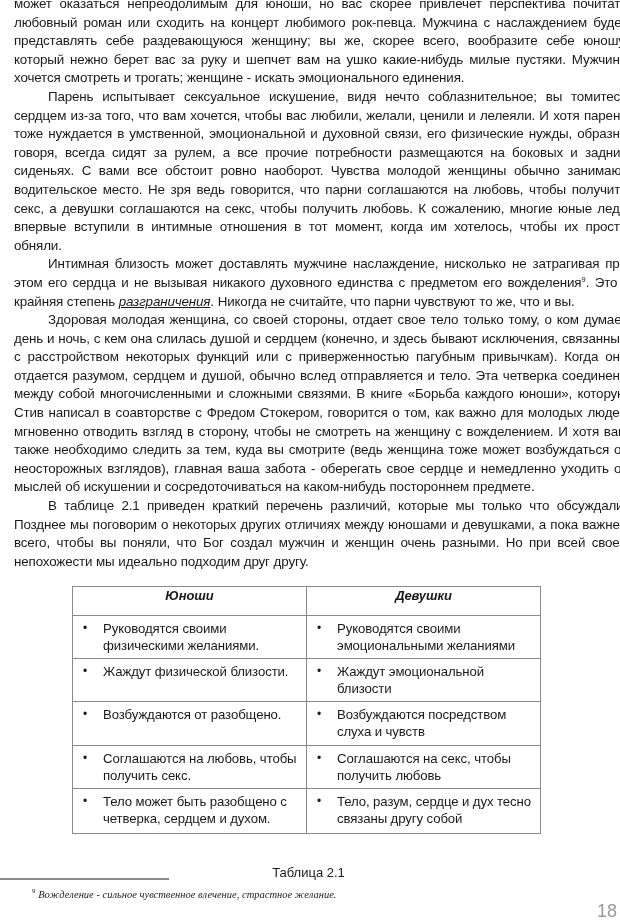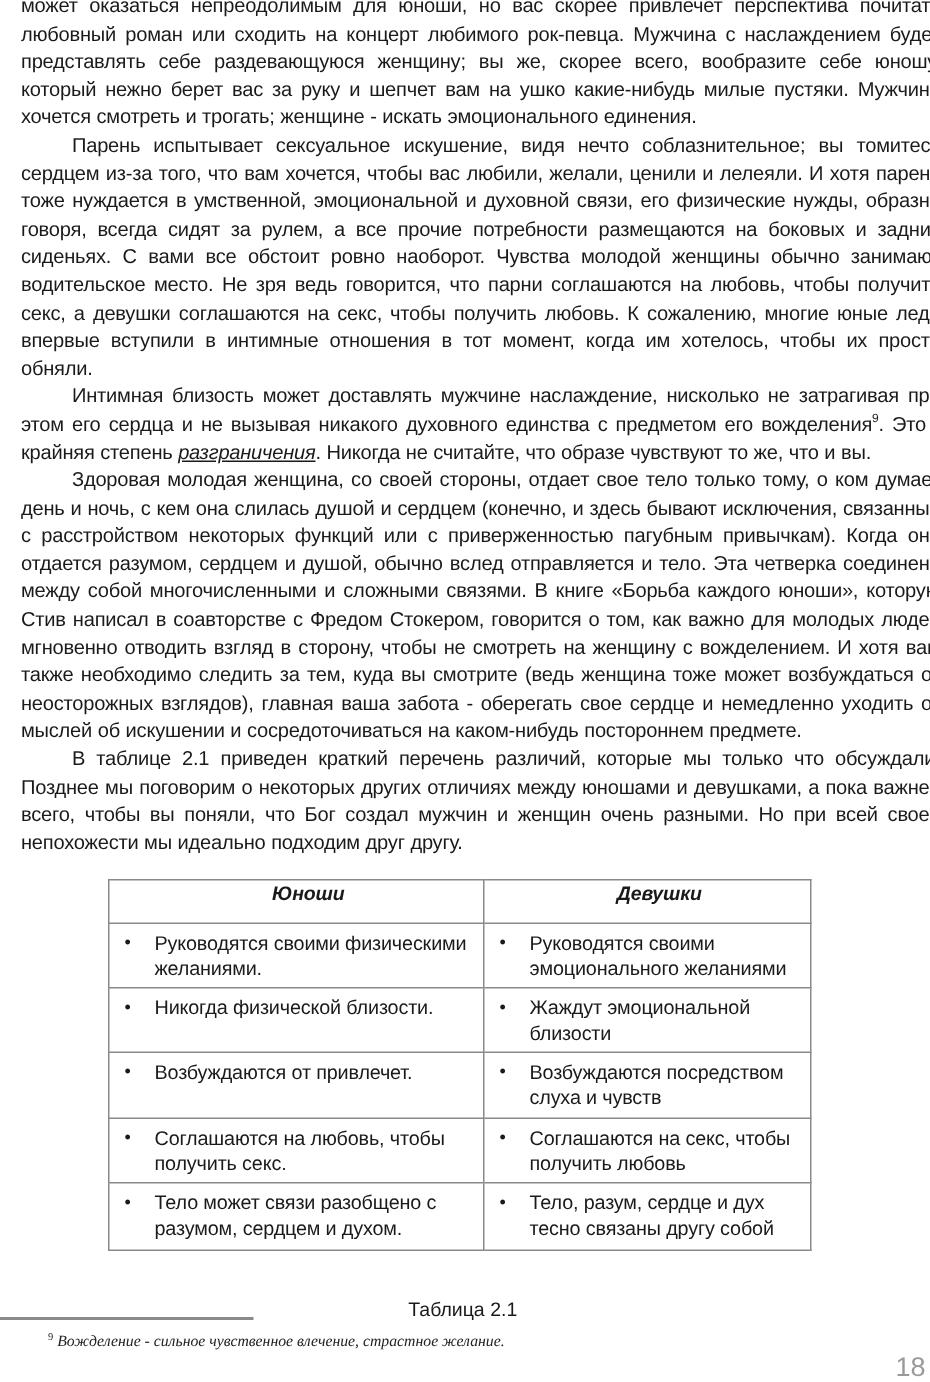--- a/index.html
+++ b/index.html
@@ -21,21 +21,20 @@
       position: absolute; left: 72px; top: 586px; width: 469px;
       border-collapse: collapse; font-size: 13.2px; line-height: 17px;
       letter-spacing: -0.1px;
     }
     table.cmp th, table.cmp td {
       border: 1.5px solid #8a8a8a; vertical-align: top; padding: 0;
     }
     table.cmp th {
       font-style: italic; font-weight: bold; height: 28px; text-align: center;
       font-size: 13px;
-      padding-left: 16px;
     }
     table.cmp th.c1, table.cmp td.c1 { width: 233px; }
     .cell { display: flex; padding: 4px 6px 4px 10px; }
     .bullet { width: 20px; flex: 0 0 20px; font-size: 12px; line-height: 17px; }
     .cell-text { flex: 1; }
     tr.r0 td { height: 42px; }
     tr.r1 td { height: 42px; }
     tr.r2 td { height: 43px; }
     tr.r3 td { height: 40px; }
     tr.r4 td { height: 44px; }
@@ -57,21 +56,21 @@
     .page-num {
       position: absolute; right: 3px; top: 901px; font-size: 18px; color: #9a9a9a;
     }
   </style>
 </head>
 <body>
 
 <div class="page">
   <p class="para first">может оказаться непреодолимым для юноши, но вас скорее привлечет перспектива почитать любовный роман или сходить на концерт любимого рок-певца. Мужчина с наслаждением будет представлять себе раздевающуюся женщину; вы же, скорее всего, вообразите себе юношу, который нежно берет вас за руку и шепчет вам на ушко какие-нибудь милые пустяки. Мужчине хочется смотреть и трогать; женщине - искать эмоционального единения.</p>
   <p class="para indent">Парень испытывает сексуальное искушение, видя нечто соблазнительное; вы томитесь сердцем из-за того, что вам хочется, чтобы вас любили, желали, ценили и лелеяли. И хотя парень тоже нуждается в умственной, эмоциональной и духовной связи, его физические нужды, образно говоря, всегда сидят за рулем, а все прочие потребности размещаются на боковых и задних сиденьях. С вами все обстоит ровно наоборот. Чувства молодой женщины обычно занимают водительское место. Не зря ведь говорится, что парни соглашаются на любовь, чтобы получить секс, а девушки соглашаются на секс, чтобы получить любовь. К сожалению, многие юные леди впервые вступили в интимные отношения в тот момент, когда им хотелось, чтобы их просто обняли.</p>
-  <p class="para indent"><span>Интимная близость может доставлять мужчине наслаждение, нисколько не затрагивая при этом его сердца и не вызывая никакого духовного единства с предметом его вожделения</span><sup class="fnref">9</sup><span>. Это - крайняя степень </span><em>разграничения</em><span>. Никогда не считайте, что образе чувствуют то же, что и вы.</span></p>
+  <p class="para indent"><span>Интимная близость может доставлять мужчине наслаждение, нисколько не затрагивая при этом его сердца и не вызывая никакого духовного единства с предметом его вожделения</span><sup class="fnref">9</sup><span>. Это - крайняя степень </span><em>разграничения</em><span>. Никогда не считайте, что парни чувствуют то же, что и вы.</span></p>
   <p class="para indent">Здоровая молодая женщина, со своей стороны, отдает свое тело только тому, о ком думает день и ночь, с кем она слилась душой и сердцем (конечно, и здесь бывают исключения, связанные с расстройством некоторых функций или с приверженностью пагубным привычкам). Когда она отдается разумом, сердцем и душой, обычно вслед отправляется и тело. Эта четверка соединена между собой многочисленными и сложными связями. В книге «Борьба каждого юноши», которую Стив написал в соавторстве с Фредом Стокером, говорится о том, как важно для молодых людей мгновенно отводить взгляд в сторону, чтобы не смотреть на женщину с вожделением. И хотя вам также необходимо следить за тем, куда вы смотрите (ведь женщина тоже может возбуждаться от неосторожных взглядов), главная ваша забота - оберегать свое сердце и немедленно уходить от мыслей об искушении и сосредоточиваться на каком-нибудь постороннем предмете.</p>
   <p class="para indent">В таблице 2.1 приведен краткий перечень различий, которые мы только что обсуждали. Позднее мы поговорим о некоторых других отличиях между юношами и девушками, а пока важнее всего, чтобы вы поняли, что Бог создал мужчин и женщин очень разными. Но при всей своей непохожести мы идеально подходим друг другу.</p>
 </div>
 
 <table class="cmp">
   <thead>
     <tr>
       <th class="c1">Юноши</th>
       <th>Девушки</th>
     </tr>
@@ -80,43 +79,43 @@
     <tr class="r0">
       <td class="c1">
           <div class="cell">
             <span class="bullet">•</span>
             <span class="cell-text">Руководятся своими физическими желаниями.</span>
           </div>
         </td>
       <td>
           <div class="cell">
             <span class="bullet">•</span>
-            <span class="cell-text">Руководятся своими эмоционального желаниями</span>
+            <span class="cell-text">Руководятся своими эмоциональными желаниями</span>
           </div>
         </td>
     </tr>
     <tr class="r1">
       <td class="c1">
           <div class="cell">
             <span class="bullet">•</span>
-            <span class="cell-text">Никогда физической близости.</span>
+            <span class="cell-text">Жаждут физической близости.</span>
           </div>
         </td>
       <td>
           <div class="cell">
             <span class="bullet">•</span>
             <span class="cell-text">Жаждут эмоциональной близости</span>
           </div>
         </td>
     </tr>
     <tr class="r2">
       <td class="c1">
           <div class="cell">
             <span class="bullet">•</span>
-            <span class="cell-text">Возбуждаются от привлечет.</span>
+            <span class="cell-text">Возбуждаются от разобщено.</span>
           </div>
         </td>
       <td>
           <div class="cell">
             <span class="bullet">•</span>
             <span class="cell-text">Возбуждаются посредством слуха и чувств</span>
           </div>
         </td>
     </tr>
     <tr class="r3">
@@ -130,21 +129,21 @@
           <div class="cell">
             <span class="bullet">•</span>
             <span class="cell-text">Соглашаются на секс, чтобы получить любовь</span>
           </div>
         </td>
     </tr>
     <tr class="r4">
       <td class="c1">
           <div class="cell">
             <span class="bullet">•</span>
-            <span class="cell-text">Тело может связи разобщено с разумом, сердцем и духом.</span>
+            <span class="cell-text">Тело может быть разобщено с четверка, сердцем и духом.</span>
           </div>
         </td>
       <td>
           <div class="cell">
             <span class="bullet">•</span>
             <span class="cell-text">Тело, разум, сердце и дух тесно связаны другу собой</span>
           </div>
         </td>
     </tr>
   </tbody>

